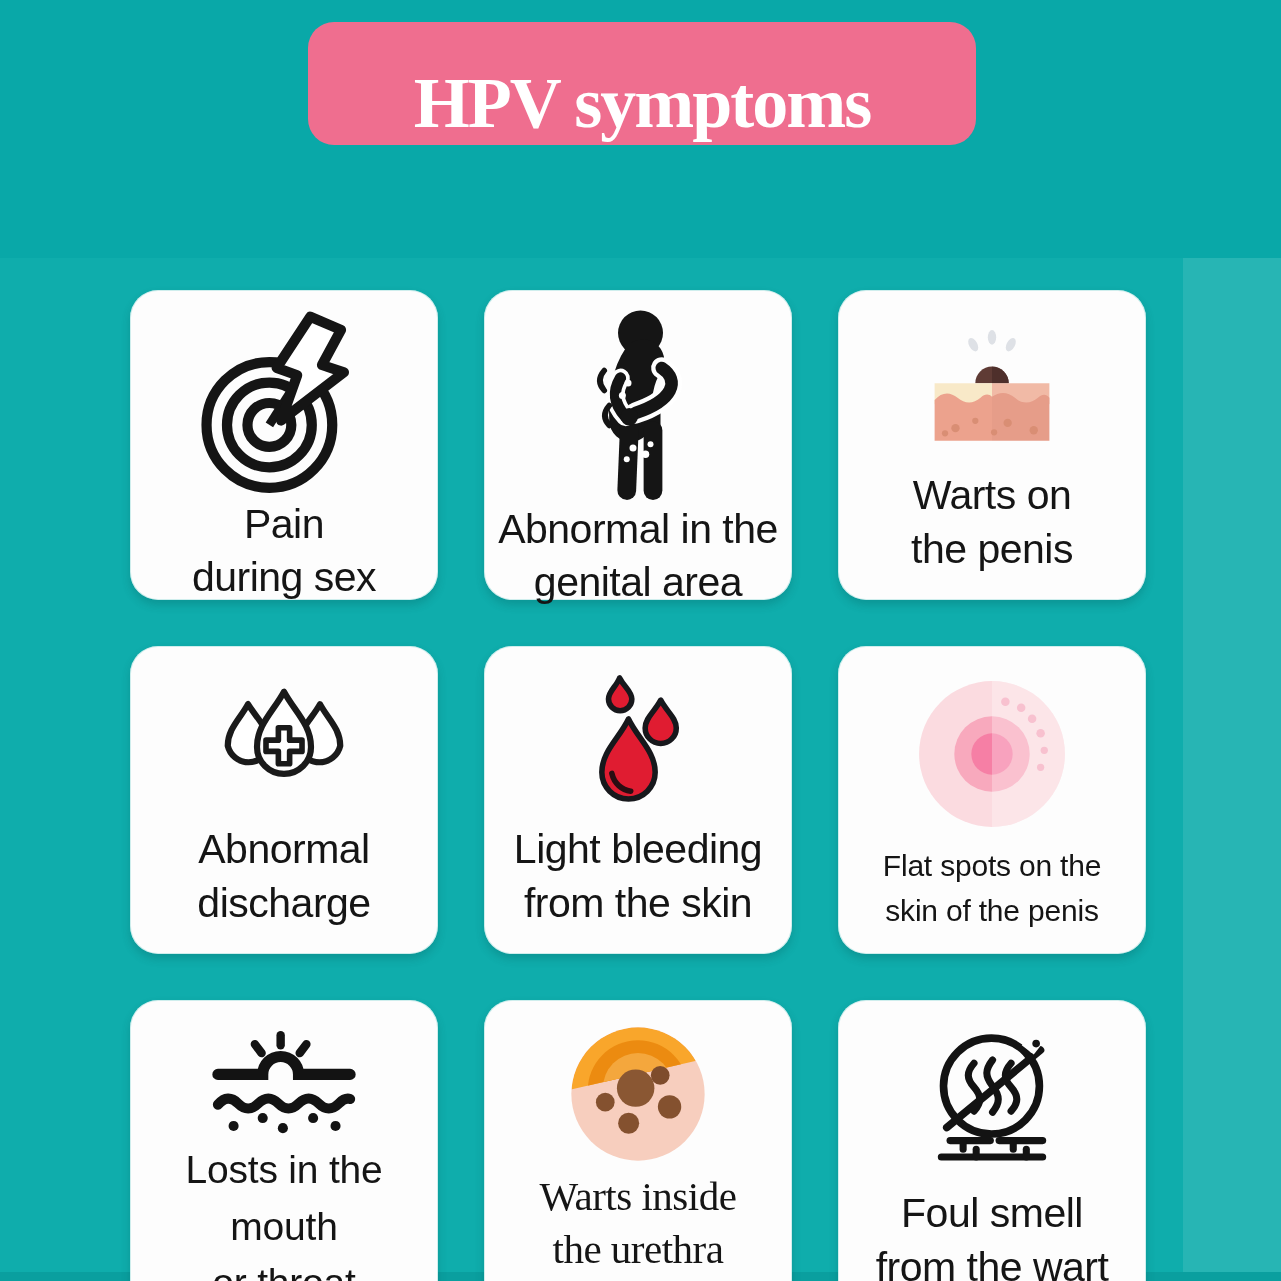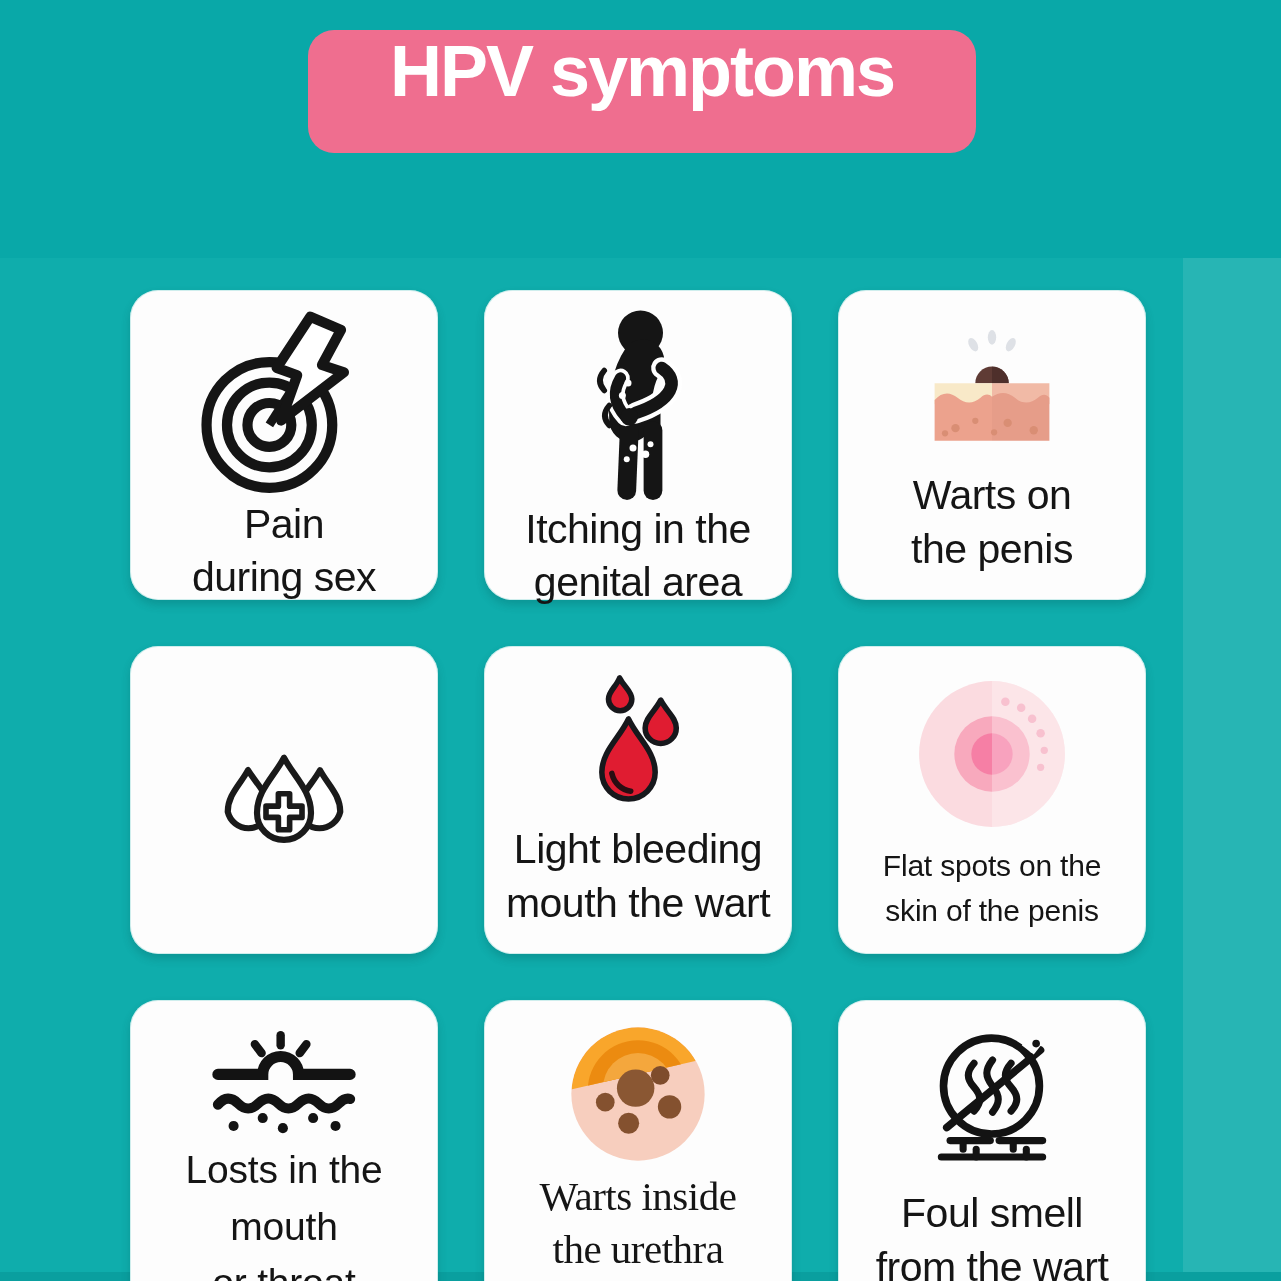--- a/index.html
+++ b/index.html
@@ -6,23 +6,23 @@
   .canvas{
     position:relative;width:1281px;height:1281px;overflow:hidden;
     background:#0fadac;
     font-family:"Liberation Sans","DejaVu Sans",sans-serif;
   }
   .bg-top-band{position:absolute;left:0;top:0;width:1281px;height:258px;background:#09a8a8;}
   .bg-right-strip{position:absolute;left:1183px;top:258px;width:98px;height:1023px;background:rgba(255,255,255,0.10);}
   .bg-bottom-strip{position:absolute;left:0;top:1272px;width:1281px;height:9px;background:#0a9f9f;}
 
   .banner{
-    position:absolute;left:308px;top:30px;width:668px;height:123px;
+    position:absolute;left:308px;top:22px;width:668px;height:123px;
     background:#ef6e8f;border-radius:26px;
-    display:flex;align-items:flex-start;justify-content:center;
+    display:flex;align-items:flex-end;justify-content:center;font-family:Liberation Serif, serif;
   }
   .banner-text{
     color:#ffffff;font-size:72px;font-weight:bold;letter-spacing:-2px;
   }
 
   .grid{
     position:absolute;left:130px;top:290px;width:1021px;
     display:grid;grid-template-columns:308px 308px 308px;
     grid-template-rows:310px 308px 308px;
     column-gap:48px;row-gap:24px;gap:46px;
@@ -97,21 +97,21 @@
               <circle cx="70" cy="109" r="2.4"></circle>
                 <circle cx="51" cy="121" r="2.4"></circle>
             </g>
             <g stroke="#151515" stroke-width="4.5" stroke-linecap="round" fill="none">
               <path d="M33 50 q-7 8 0 16"></path>
               <path d="M37 78 q-7 8 0 16"></path>
             </g>
           </g>
         </svg>
       </div>
-      <div class="card-label">Itching in the
+      <div class="card-label">Abnormal in the
 genital area</div>
     </div>
 
     <div class="card">
       <div class="icon-wrap">
         <svg width="168" height="120" viewBox="0 0 160 115">
           <g fill="#dee1e6">
             <ellipse cx="62" cy="15" rx="4" ry="7" transform="rotate(-28 62 15)"></ellipse>
             <ellipse cx="80" cy="8" rx="4" ry="7"></ellipse>
             <ellipse cx="98" cy="15" rx="4" ry="7" transform="rotate(28 98 15)"></ellipse>
@@ -140,35 +140,37 @@
       <div class="icon-wrap">
         <svg width="160" height="135" viewBox="0 0 140 120">
           <g fill="#ffffff" stroke="#1a1a1a" stroke-width="5.5" stroke-linejoin="round">
             <path d="M38 25 C31 38 20 47 20 62 A19 19 0 0 0 57 62 C57 47 46 38 38 25 Z"></path>
             <path d="M102 25 C109 38 120 47 120 62 A19 19 0 0 1 83 62 C83 47 95 38 102 25 Z"></path>
             <path d="M70 14 C61 31 46 43 46 63 A24 24 0 0 0 94 63 C94 43 79 31 70 14 Z"></path>
             <path d="M65 46 h10 v11 h11 v10 h-11 v11 h-10 v-11 h-11 v-10 h11 Z" stroke-width="5"></path>
           </g>
         </svg>
       </div>
+      <div class="card-label">Abnormal
+discharge</div>
     </div>
 
     <div class="card">
       <div class="icon-wrap">
         <svg width="135" height="150" viewBox="0 0 120 135">
           <g fill="#e01c31" stroke="#17181c" stroke-width="5" stroke-linejoin="round">
             <path d="M43 8 C40 16 33 20 33 27 A10.5 10.5 0 0 0 54 27 C54 20 47 16 43 8 Z"></path>
             <path d="M80 28 C75 38 66 44 66 53 A14 14 0 0 0 94 53 C94 44 85 38 80 28 Z"></path>
             <path d="M51 45 C43 62 27 74 27 93 A24 24 0 0 0 75 93 C75 74 59 62 51 45 Z"></path>
           </g>
           <path d="M36 94 C38 103 45 109 53 110" stroke="#2a0d12" stroke-width="5" stroke-linecap="round" fill="none"></path>
         </svg>
       </div>
       <div class="card-label">Light bleeding
-mouth the wart</div>
+from the skin</div>
     </div>
 
     <div class="card">
       <div class="icon-wrap">
         <svg width="158" height="158" viewBox="0 0 130 130">
           <circle cx="65" cy="65" r="60" fill="#fbdbe0"></circle>
           <circle cx="65" cy="65" r="31" fill="#f8a9bd"></circle>
           <circle cx="65" cy="65" r="17" fill="#f67fa5"></circle>
           <g fill="#f5a9bd">
             <circle cx="76" cy="22" r="3.5"></circle>

